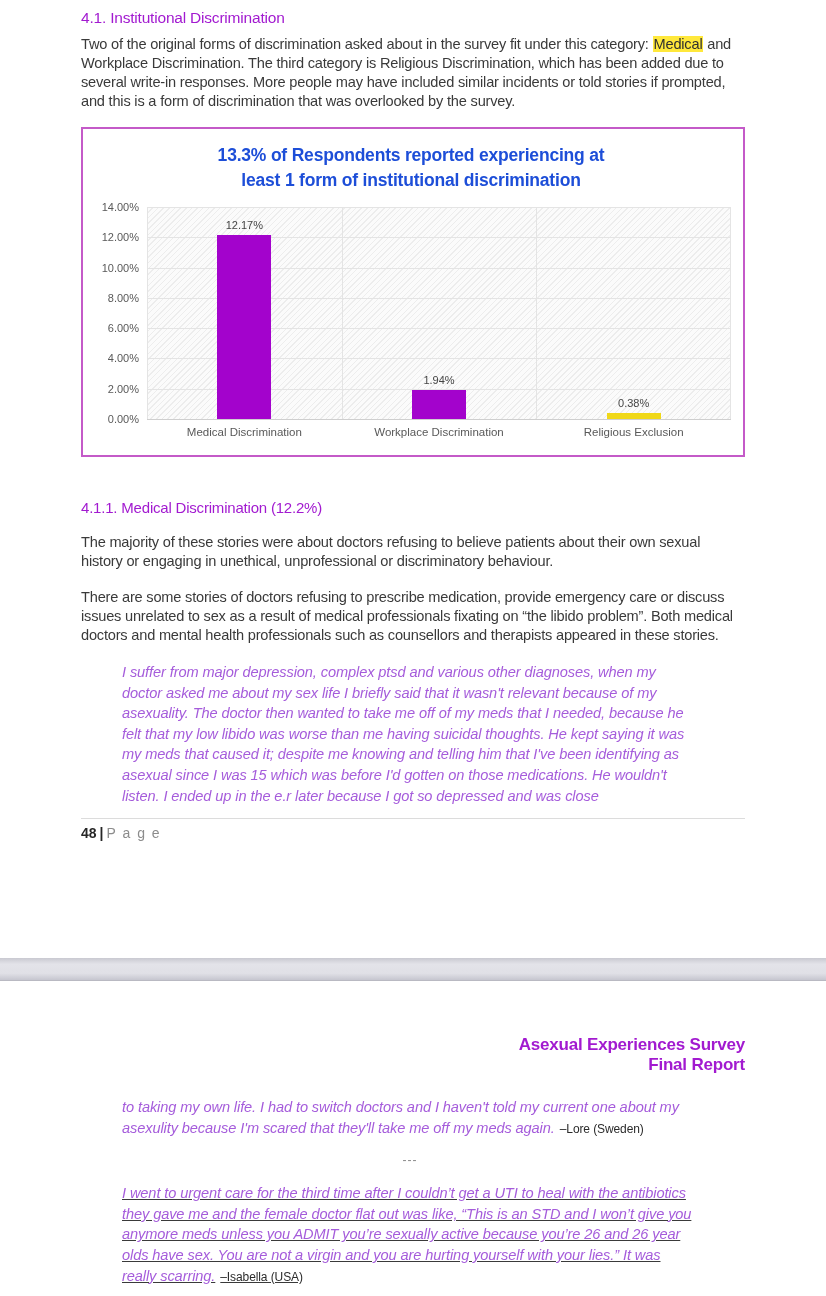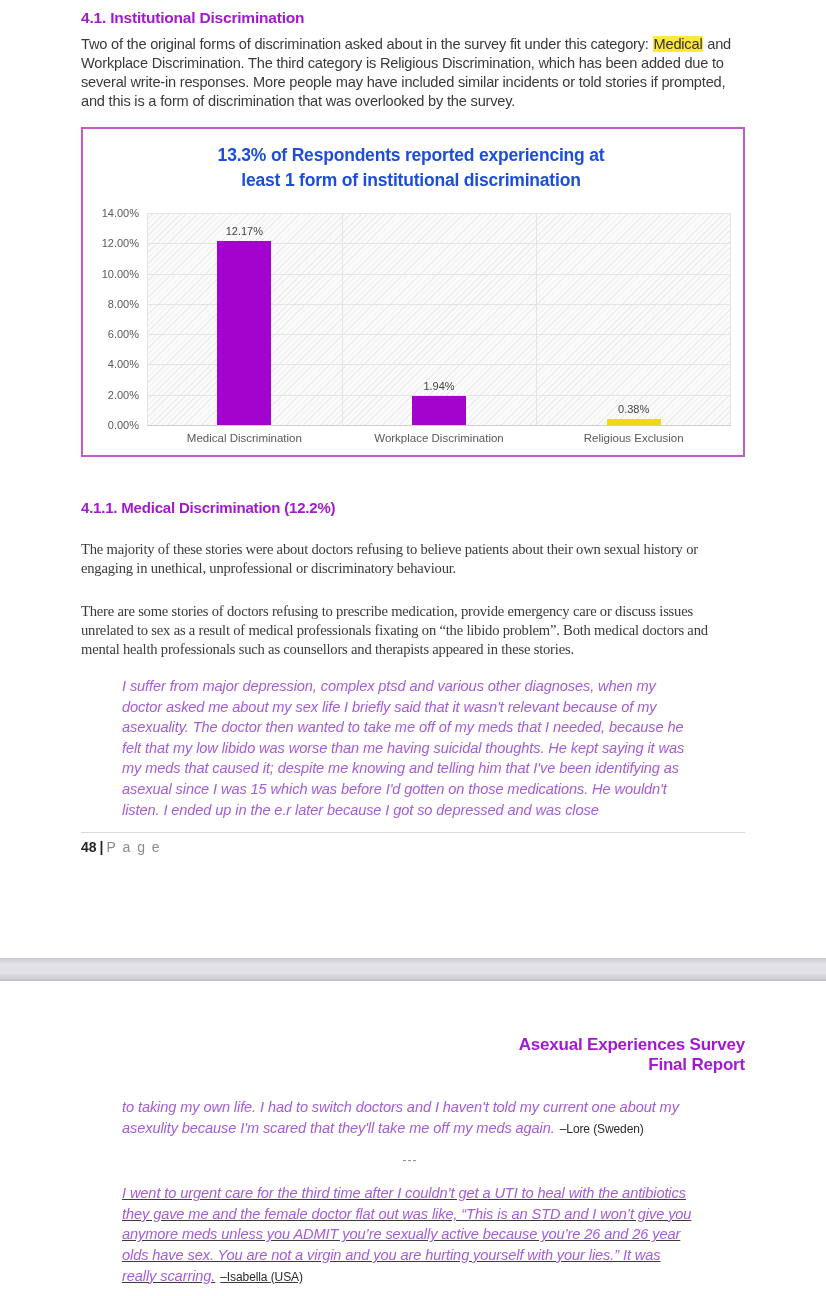--- a/index.html
+++ b/index.html
@@ -11,34 +11,34 @@
     color: #3a3a3a;
   }
   .page { background: #ffffff; position: relative; }
   .page-1 { height: 958px; overflow: hidden; padding-top: 9px; }
   .page-2 { height: 315px; overflow: hidden; }
   .content { margin: 0 81px; width: 664px; }
 
   .h-purple {
     color: #a21ad0;
     font-size: 15.5px;
-    font-weight: 700;
+    font-weight: 400;
     margin: 0;
     letter-spacing: -0.2px;
   }
   .sub-heading { margin-top: 42px; font-size: 15px; }
 
   .body-text {
     font-size: 14.6px;
     line-height: 19px;
     letter-spacing: -0.2px;
     margin: 8px 0 0 0;
     color: #3a3a3a;
   }
-  .para { margin-top: 24px; font-family: Liberation Serif, serif; }
+  .para { margin-top: 17px; }
 
   mark.hl {
     background: #ffe83b;
     color: #2f2f2f;
     padding: 0 1px;
   }
 
   
   .chart-box {
     margin-top: 16px;
@@ -48,21 +48,21 @@
     padding: 14px 12px 0 8px;
   }
   .chart-title {
     text-align: center;
     font-size: 17.5px;
     font-weight: 700;
     color: #1d4ed8;
     line-height: 25px;
     letter-spacing: -0.2px;
   }
-  .chart-body { display: flex; margin-top: 20px; }
+  .chart-body { display: flex; margin-top: 14px; }
   .y-axis {
     position: relative;
     width: 56px;
     height: 212px;
     flex: none;
   }
   .ytick {
     position: absolute;
     right: 8px;
     transform: translateY(-50%);

